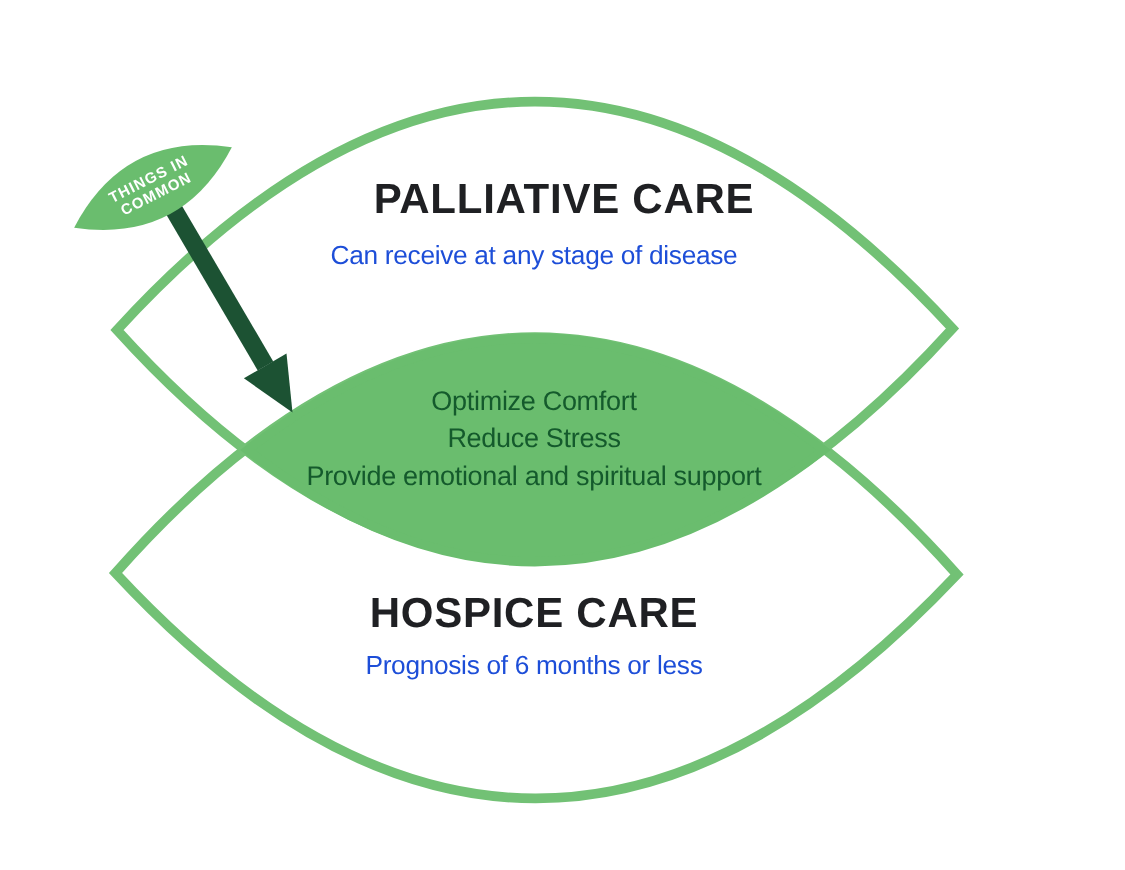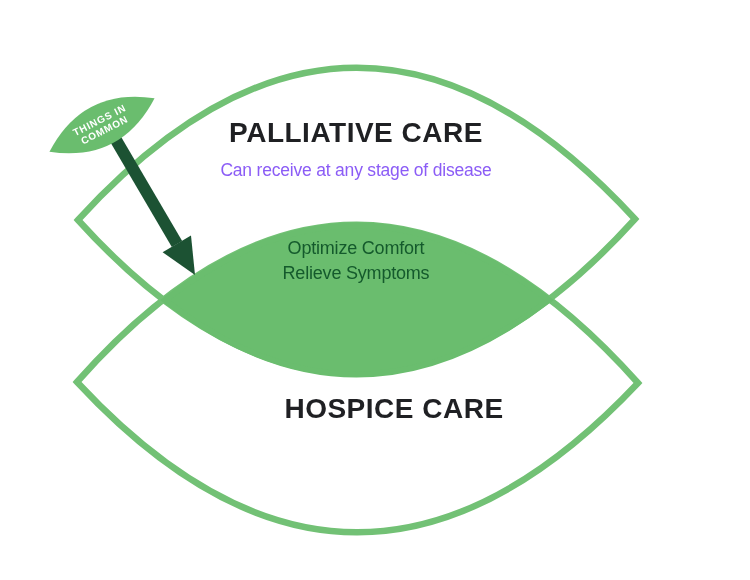--- a/index.html
+++ b/index.html
@@ -20,33 +20,33 @@
   .title{
     font-size:28px;
     font-weight:700;
     letter-spacing:.5px;
     color:#1f2023;
     line-height:26px;
   }
   .body-text{
     font-size:17.5px;
     letter-spacing:-0.2px;
-    color:#8b5cf6;
+    color:#1d4ed8;
   }
   .pall-body{top:159px;line-height:23px;}
   .common-body{
-    top:236px;
+    top:255px;
     line-height:25px;
     font-size:18px;
     letter-spacing:-0.2px;
     color:#145a2c;
   }
   .hosp-body{top:432px;line-height:22px;}
-  #palliative-title{top:120px;}
-  #hospice-title{top:396px;padding-left:38px;}
+  #palliative-title{top:120px;margin-left:20px;}
+  #hospice-title{top:396px;}
   #leaf-label{
     position:absolute;
     left:54px;top:101px;
     width:96px;height:48px;
     display:flex;flex-direction:column;
     align-items:center;justify-content:center;
     transform:rotate(-27deg);
     color:#ffffff;
     font-size:10px;
     font-weight:700;
@@ -81,20 +81,22 @@
     <span>COMMON</span>
   </div>
 
   <div id="palliative-title" class="centered title">PALLIATIVE CARE</div>
   <div class="centered body-text pall-body">
     <div>Can receive at any stage of disease</div>
   </div>
 
   <div class="centered common-body">
     <div>Optimize Comfort</div>
-    <div>Relieve Symptoms</div>
+    <div>Reduce Stress</div>
+    <div>Provide emotional and spiritual support</div>
   </div>
 
   <div id="hospice-title" class="centered title">HOSPICE CARE</div>
   <div class="centered body-text hosp-body">
+    <div>Prognosis of 6 months or less</div>
   </div>
 
 </div>
 
 </body></html>

